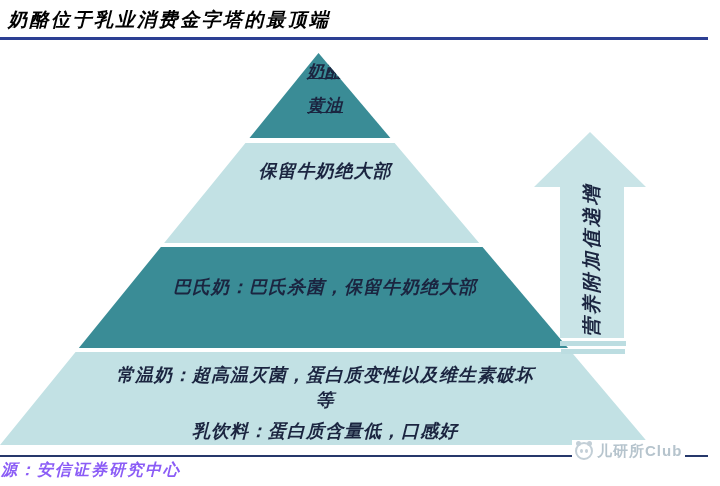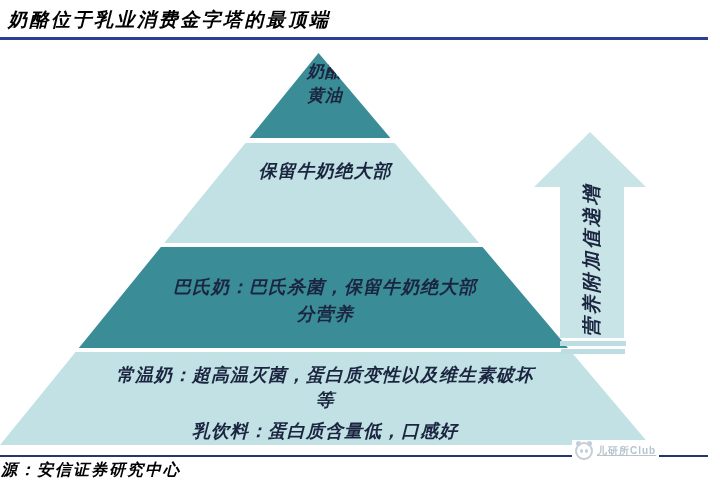--- a/index.html
+++ b/index.html
@@ -21,22 +21,22 @@
     position:absolute; left:0; top:53px; width:650px; height:392px;
     clip-path:polygon(49% 0, 100% 100%, 0 100%);
   }
   .layer {
     position:absolute; left:0; width:100%;
     display:flex; flex-direction:column; align-items:center;
     font-weight:bold; font-style:italic; text-align:center;
   }
   .layer .ln { white-space:nowrap; letter-spacing:1px; }
   .layer1 { top:0;    height:85px;  padding-top:9px;  font-size:17px; }
-  .layer1 .ln { line-height:20px; margin-top:0; }
-  .layer1 .ln + .ln { margin-top:4px; }
+  .layer1 .ln { line-height:20px; margin-top:0;text-decoration:underline; }
+  .layer1 .ln + .ln { margin-top:14px; }
   .layer2 { top:90px;  height:100px; padding-top:15px; font-size:18px; }
   .layer2 .ln { line-height:27px; }
   .layer3 { top:194px; height:101px; padding-top:27px; font-size:18px; }
   .layer3 .ln { line-height:27px; }
   .layer4 { top:299px; height:93px;  padding-top:11px;  font-size:18px; }
   .layer4 .ln { line-height:25px; }
   .layer4 .ln.last { margin-top:6px;font-style:italic; }
   
   .up-arrow {
     position:absolute; left:534px; top:132px; width:112px; height:206px;
@@ -75,58 +75,57 @@
   .wm-logo::before { left:-1px; }
   .wm-logo::after  { right:-1px; }
   .wm-eyes::before, .wm-eyes::after {
     content:""; position:absolute; width:3px; height:4px; border-radius:50%;
     background:#c3cfd7; top:5px;
   }
   .wm-eyes::before { left:3px; }
   .wm-eyes::after  { right:3px; }
   .wm-text {
     font-family:"Liberation Sans", sans-serif;
-    font-size:10px; font-weight:bold; letter-spacing:1px; white-space:nowrap;text-decoration:underline;
+    font-size:15px; font-weight:bold; letter-spacing:1px; white-space:nowrap;
   }
 </style>
 </head>
 <body>
 
 <div class="page">
 
   <div class="title" style="color: #000000;">奶酪位于乳业消费金字塔的最顶端</div>
   <div class="title-rule" style="background-color: rgb(44, 63, 147);"></div>
 
   <div class="pyramid">
     <div class="layer layer1" style="background-color: rgb(58, 140, 150); color: rgb(27, 37, 64);">
       <div class="ln">奶酪</div>
       <div class="ln">黄油</div>
     </div>
     <div class="layer layer2" style="background-color: rgb(194, 225, 228); color: rgb(27, 37, 64);">
       <div class="ln">保留牛奶绝大部</div>
     </div>
     <div class="layer layer3" style="background-color: rgb(58, 140, 150); color: rgb(27, 37, 64);">
       <div class="ln">巴氏奶：巴氏杀菌，保留牛奶绝大部</div>
-      <div class="ln">分营养</div>
     </div>
     <div class="layer layer4" style="background-color: rgb(194, 225, 228); color: rgb(27, 37, 64);">
       <div class="ln">常温奶：超高温灭菌，蛋白质变性以及维生素破坏</div>
       <div class="ln">等</div>
       <div class="ln last">乳饮料：蛋白质含量低，口感好</div>
     </div>
   </div>
 
   <div class="up-arrow" style="background-color: rgb(201, 228, 231);">
     <div class="arrow-label" style="color: rgb(27, 37, 64);">营养附加值递增</div>
   </div>
   <div class="echo echo1" style="background-color: rgb(188, 221, 225);"></div>
   <div class="echo echo2" style="background-color: rgb(188, 221, 225);"></div>
 
   <div class="footer-rule" style="background-color: rgb(38, 56, 107);"></div>
-  <div class="source" style="color: #000000;">源：安信证券研究中心</div>
+  <div class="source" style="color: #8b5cf6;">源：安信证券研究中心</div>
 
   <div class="watermark">
     <div class="wm-logo">
       <span class="wm-eyes"></span>
     </div>
     <div class="wm-text" style="color: rgb(182, 196, 205);">儿研所Club</div>
   </div>
 
 </div>
 

